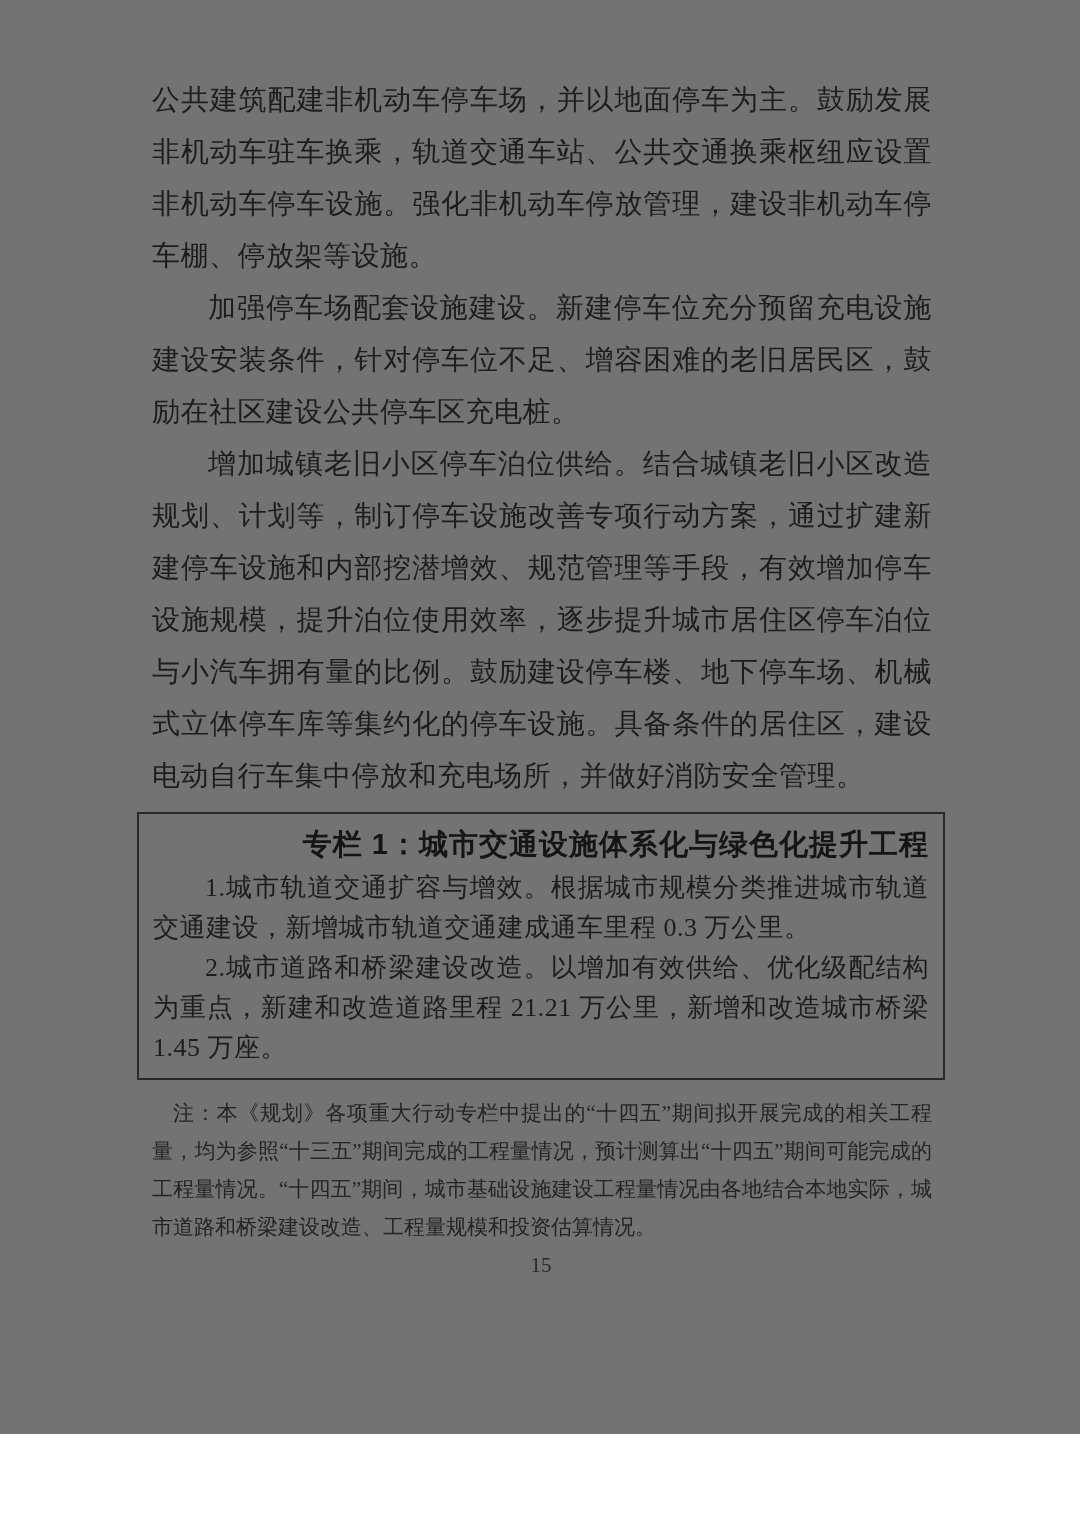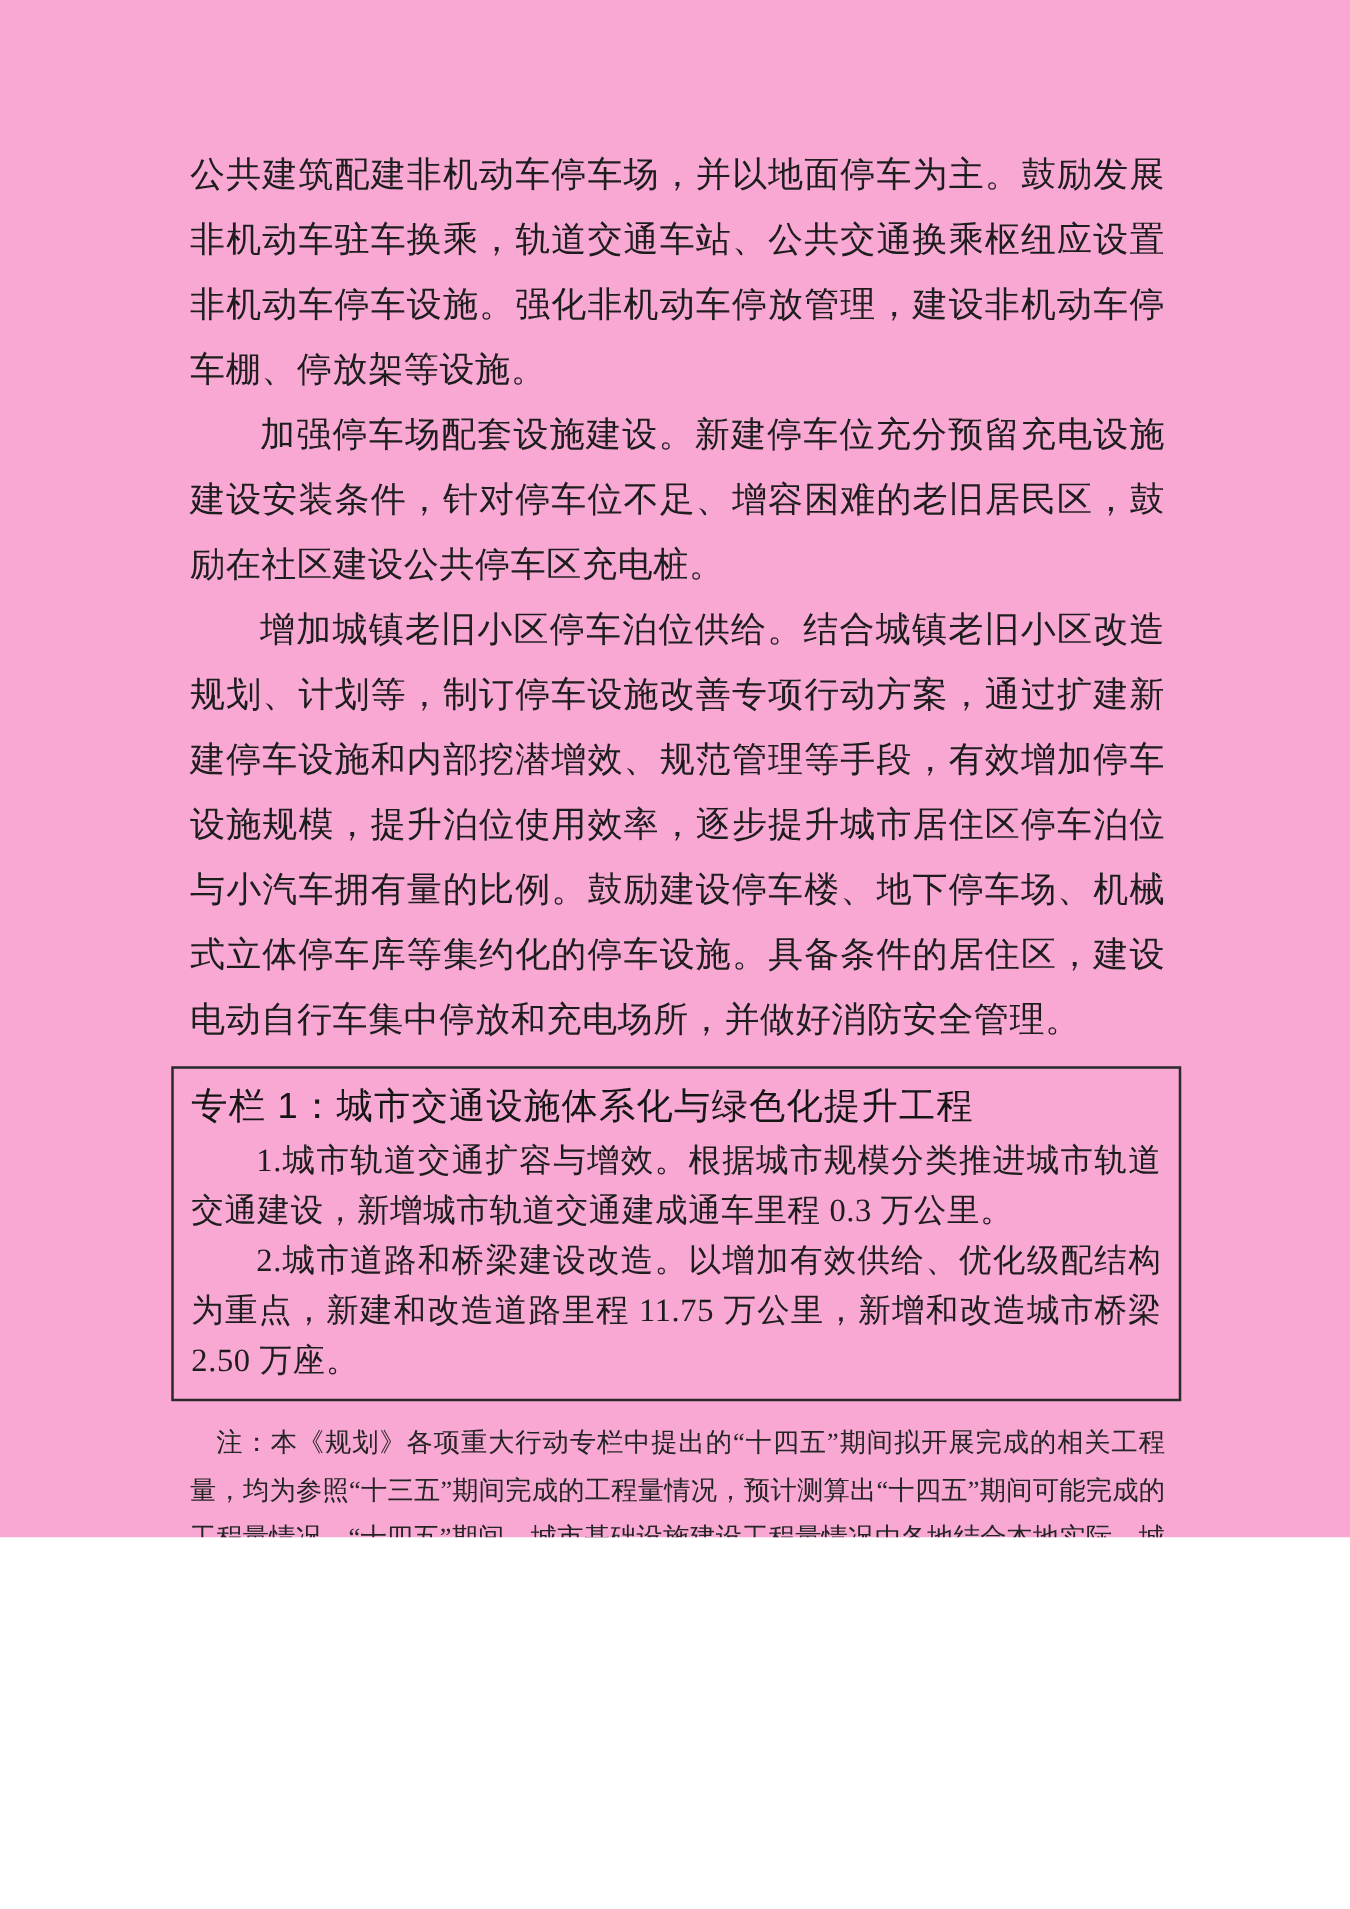--- a/index.html
+++ b/index.html
@@ -1,23 +1,23 @@
 <!DOCTYPE html>
 <html lang="zh"><head>
 <meta charset="utf-8">
 <style>
   html, body { margin: 0; padding: 0; background: #ffffff; }
   .page {
     position: relative;
     width: 1080px;
-    height: 1230px;
+    height: 1434px;
     margin: 0 auto;
-    background: #f9a8d4;
+    background: #737373;
     box-sizing: border-box;
-    padding: 115px 135px 0 137px;
+    padding: 74px 135px 0 137px;
     font-family: "Liberation Serif", "DejaVu Serif", serif;
     color: #1d1d1d;
     overflow: hidden;
   }
   .body-text { margin: 0; }
   .para {
     font-size: 28px;
     line-height: 52px;
     text-align: justify;
     margin: 0 13px 0 15px;
@@ -27,24 +27,24 @@
   .para.no-indent { text-indent: 0; }
   .callout-box {
     margin-top: 10px;
     border: 2px solid #2a2a2a;
     box-sizing: border-box;
     padding: 8px 14px 10px 14px;
     background: transparent;
   }
   .box-title {
     font-family: "Liberation Sans", "DejaVu Sans", sans-serif;
-    font-weight: normal;
+    font-weight: bold;
     font-size: 29px;
     line-height: 44px;
-    text-align: left;
+    text-align: right;
     letter-spacing: 1px;
     color: #151515;
     margin-bottom: 2px;
   }
   .box-item {
     font-size: 26px;
     line-height: 40px;
     text-align: justify;
     text-indent: 2em;
     margin: 0;
@@ -74,20 +74,20 @@
 
   <div class="body-text">
     <p class="para no-indent">公共建筑配建非机动车停车场，并以地面停车为主。鼓励发展非机动车驻车换乘，轨道交通车站、公共交通换乘枢纽应设置非机动车停车设施。强化非机动车停放管理，建设非机动车停车棚、停放架等设施。</p>
     <p class="para">加强停车场配套设施建设。新建停车位充分预留充电设施建设安装条件，针对停车位不足、增容困难的老旧居民区，鼓励在社区建设公共停车区充电桩。</p>
     <p class="para">增加城镇老旧小区停车泊位供给。结合城镇老旧小区改造规划、计划等，制订停车设施改善专项行动方案，通过扩建新建停车设施和内部挖潜增效、规范管理等手段，有效增加停车设施规模，提升泊位使用效率，逐步提升城市居住区停车泊位与小汽车拥有量的比例。鼓励建设停车楼、地下停车场、机械式立体停车库等集约化的停车设施。具备条件的居住区，建设电动自行车集中停放和充电场所，并做好消防安全管理。</p>
   </div>
 
   <div class="callout-box">
     <div class="box-title">专栏 1：城市交通设施体系化与绿色化提升工程</div>
     <p class="box-item">1.城市轨道交通扩容与增效。根据城市规模分类推进城市轨道交通建设，新增城市轨道交通建成通车里程 0.3 万公里。</p>
-    <p class="box-item">2.城市道路和桥梁建设改造。以增加有效供给、优化级配结构为重点，新建和改造道路里程 11.75 万公里，新增和改造城市桥梁 2.50 万座。</p>
+    <p class="box-item">2.城市道路和桥梁建设改造。以增加有效供给、优化级配结构为重点，新建和改造道路里程 21.21 万公里，新增和改造城市桥梁 1.45 万座。</p>
   </div>
 
   <p class="note">注：本《规划》各项重大行动专栏中提出的“十四五”期间拟开展完成的相关工程量，均为参照“十三五”期间完成的工程量情况，预计测算出“十四五”期间可能完成的工程量情况。“十四五”期间，城市基础设施建设工程量情况由各地结合本地实际，城市道路和桥梁建设改造、工程量规模和投资估算情况。</p>
 
   <div class="page-number">15</div>
 
 </div>
 
 </body></html>

